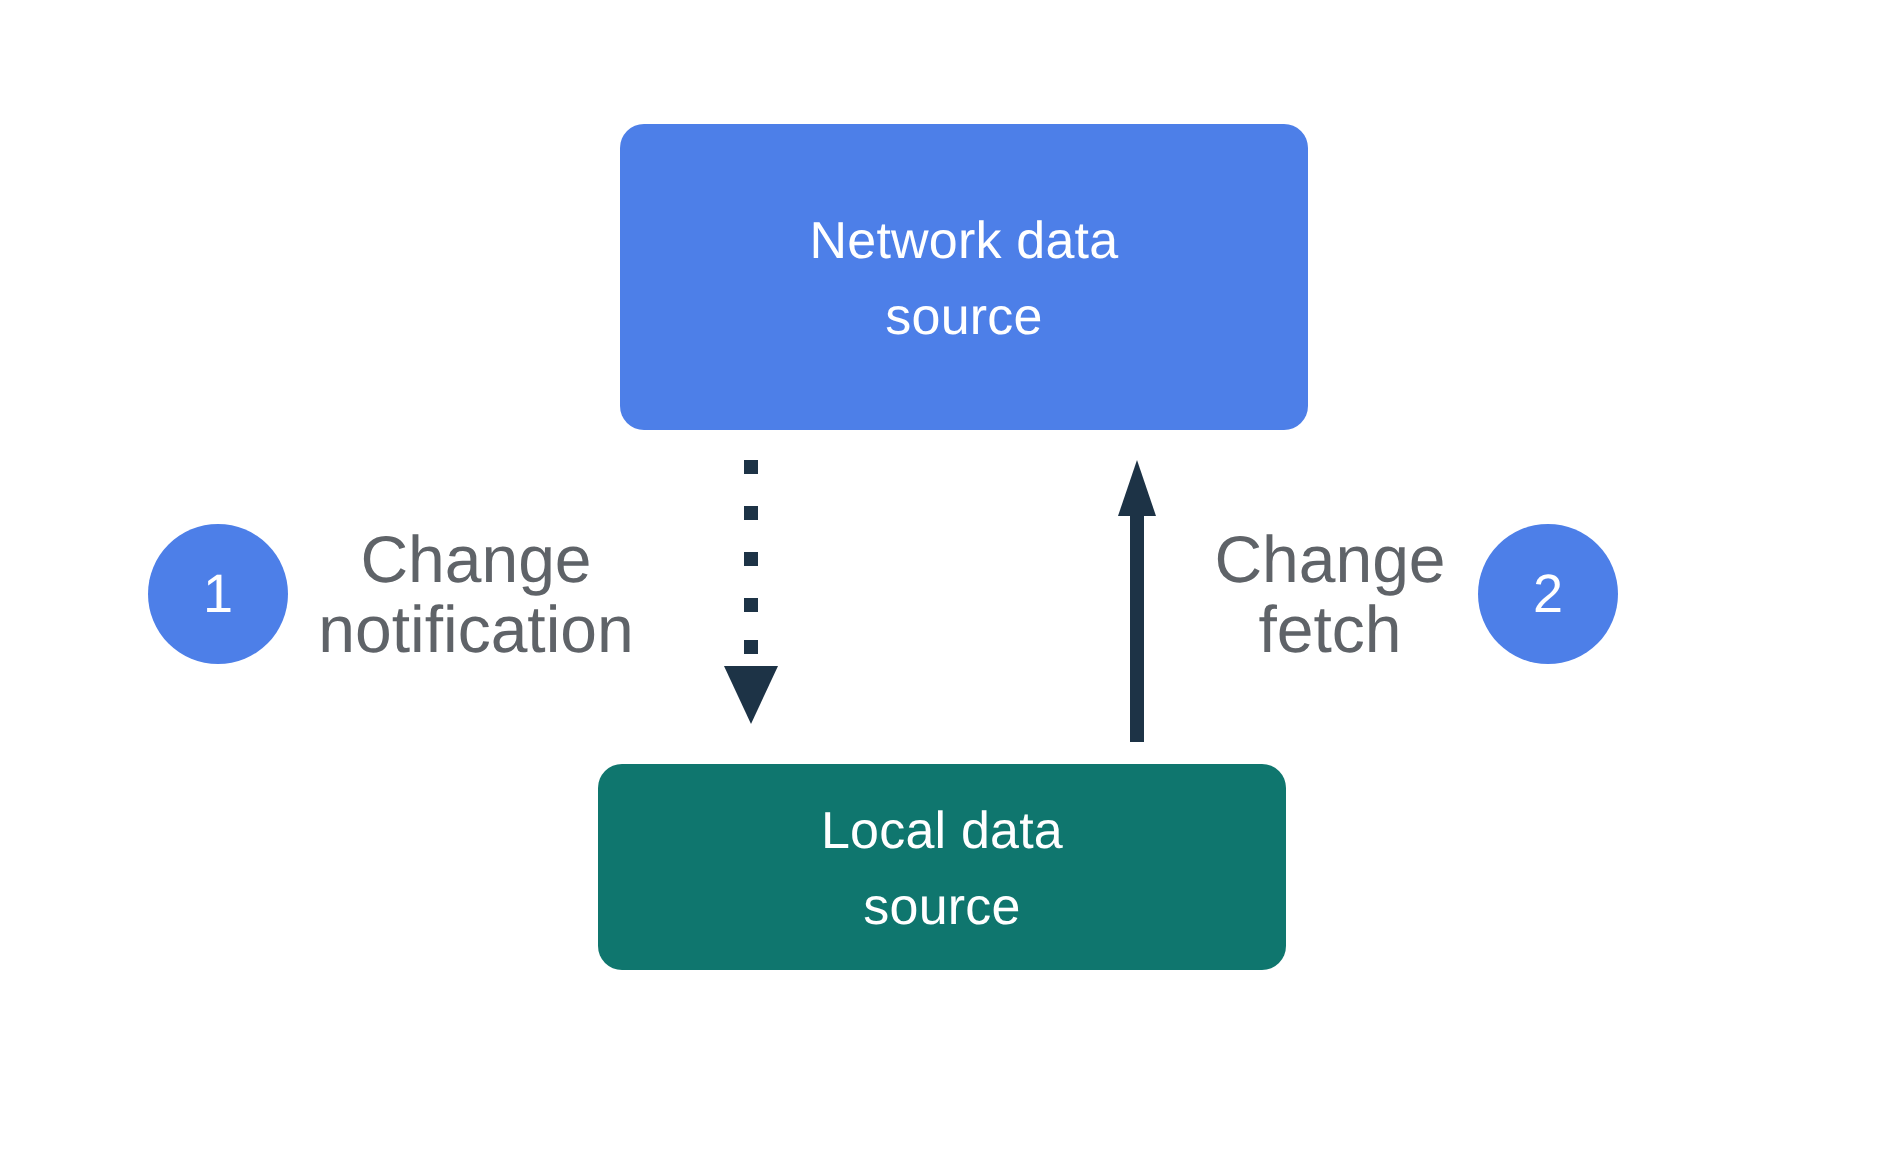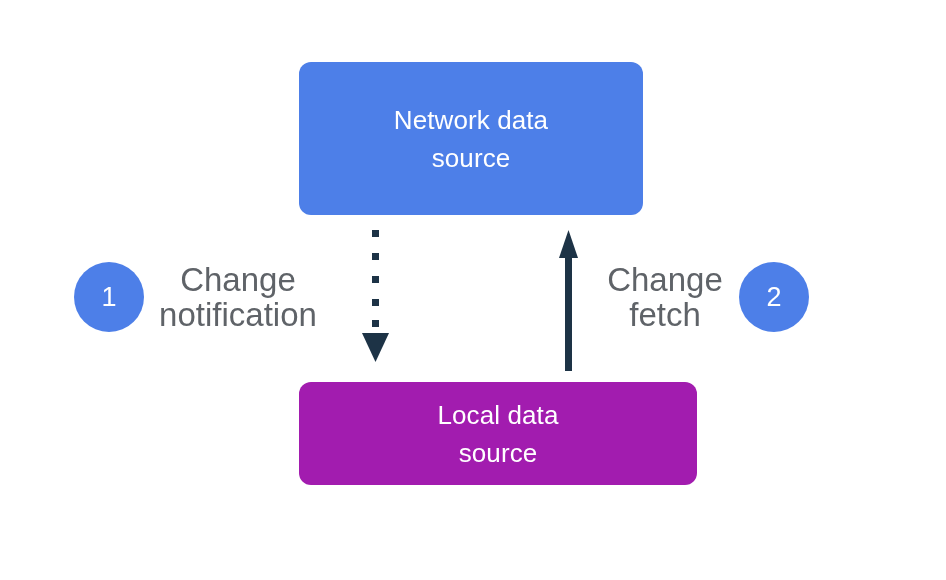--- a/index.html
+++ b/index.html
@@ -29,32 +29,32 @@
     text-align: center;
     color: #ffffff;
     font-size: 26px;
     line-height: 38px;
     font-weight: 400;
     letter-spacing: 0.1px;
     white-space: pre-line;
     border-radius: 12px;
   }
   #network-box {
-    left: 299px;
+    left: 310px;
     top: 62px;
     width: 344px;
     height: 153px;
     background: #4d7fe8;
   }
   #local-box {
     left: 299px;
     top: 382px;
-    width: 398px;
+    width: 344px;
     height: 103px;
-    background: #a21caf;
+    background: #0f766e;
   }
 
   
   .arrow-layer {
     position: absolute;
     left: 0;
     top: 0;
     width: 946px;
     height: 580px;
     pointer-events: none;

